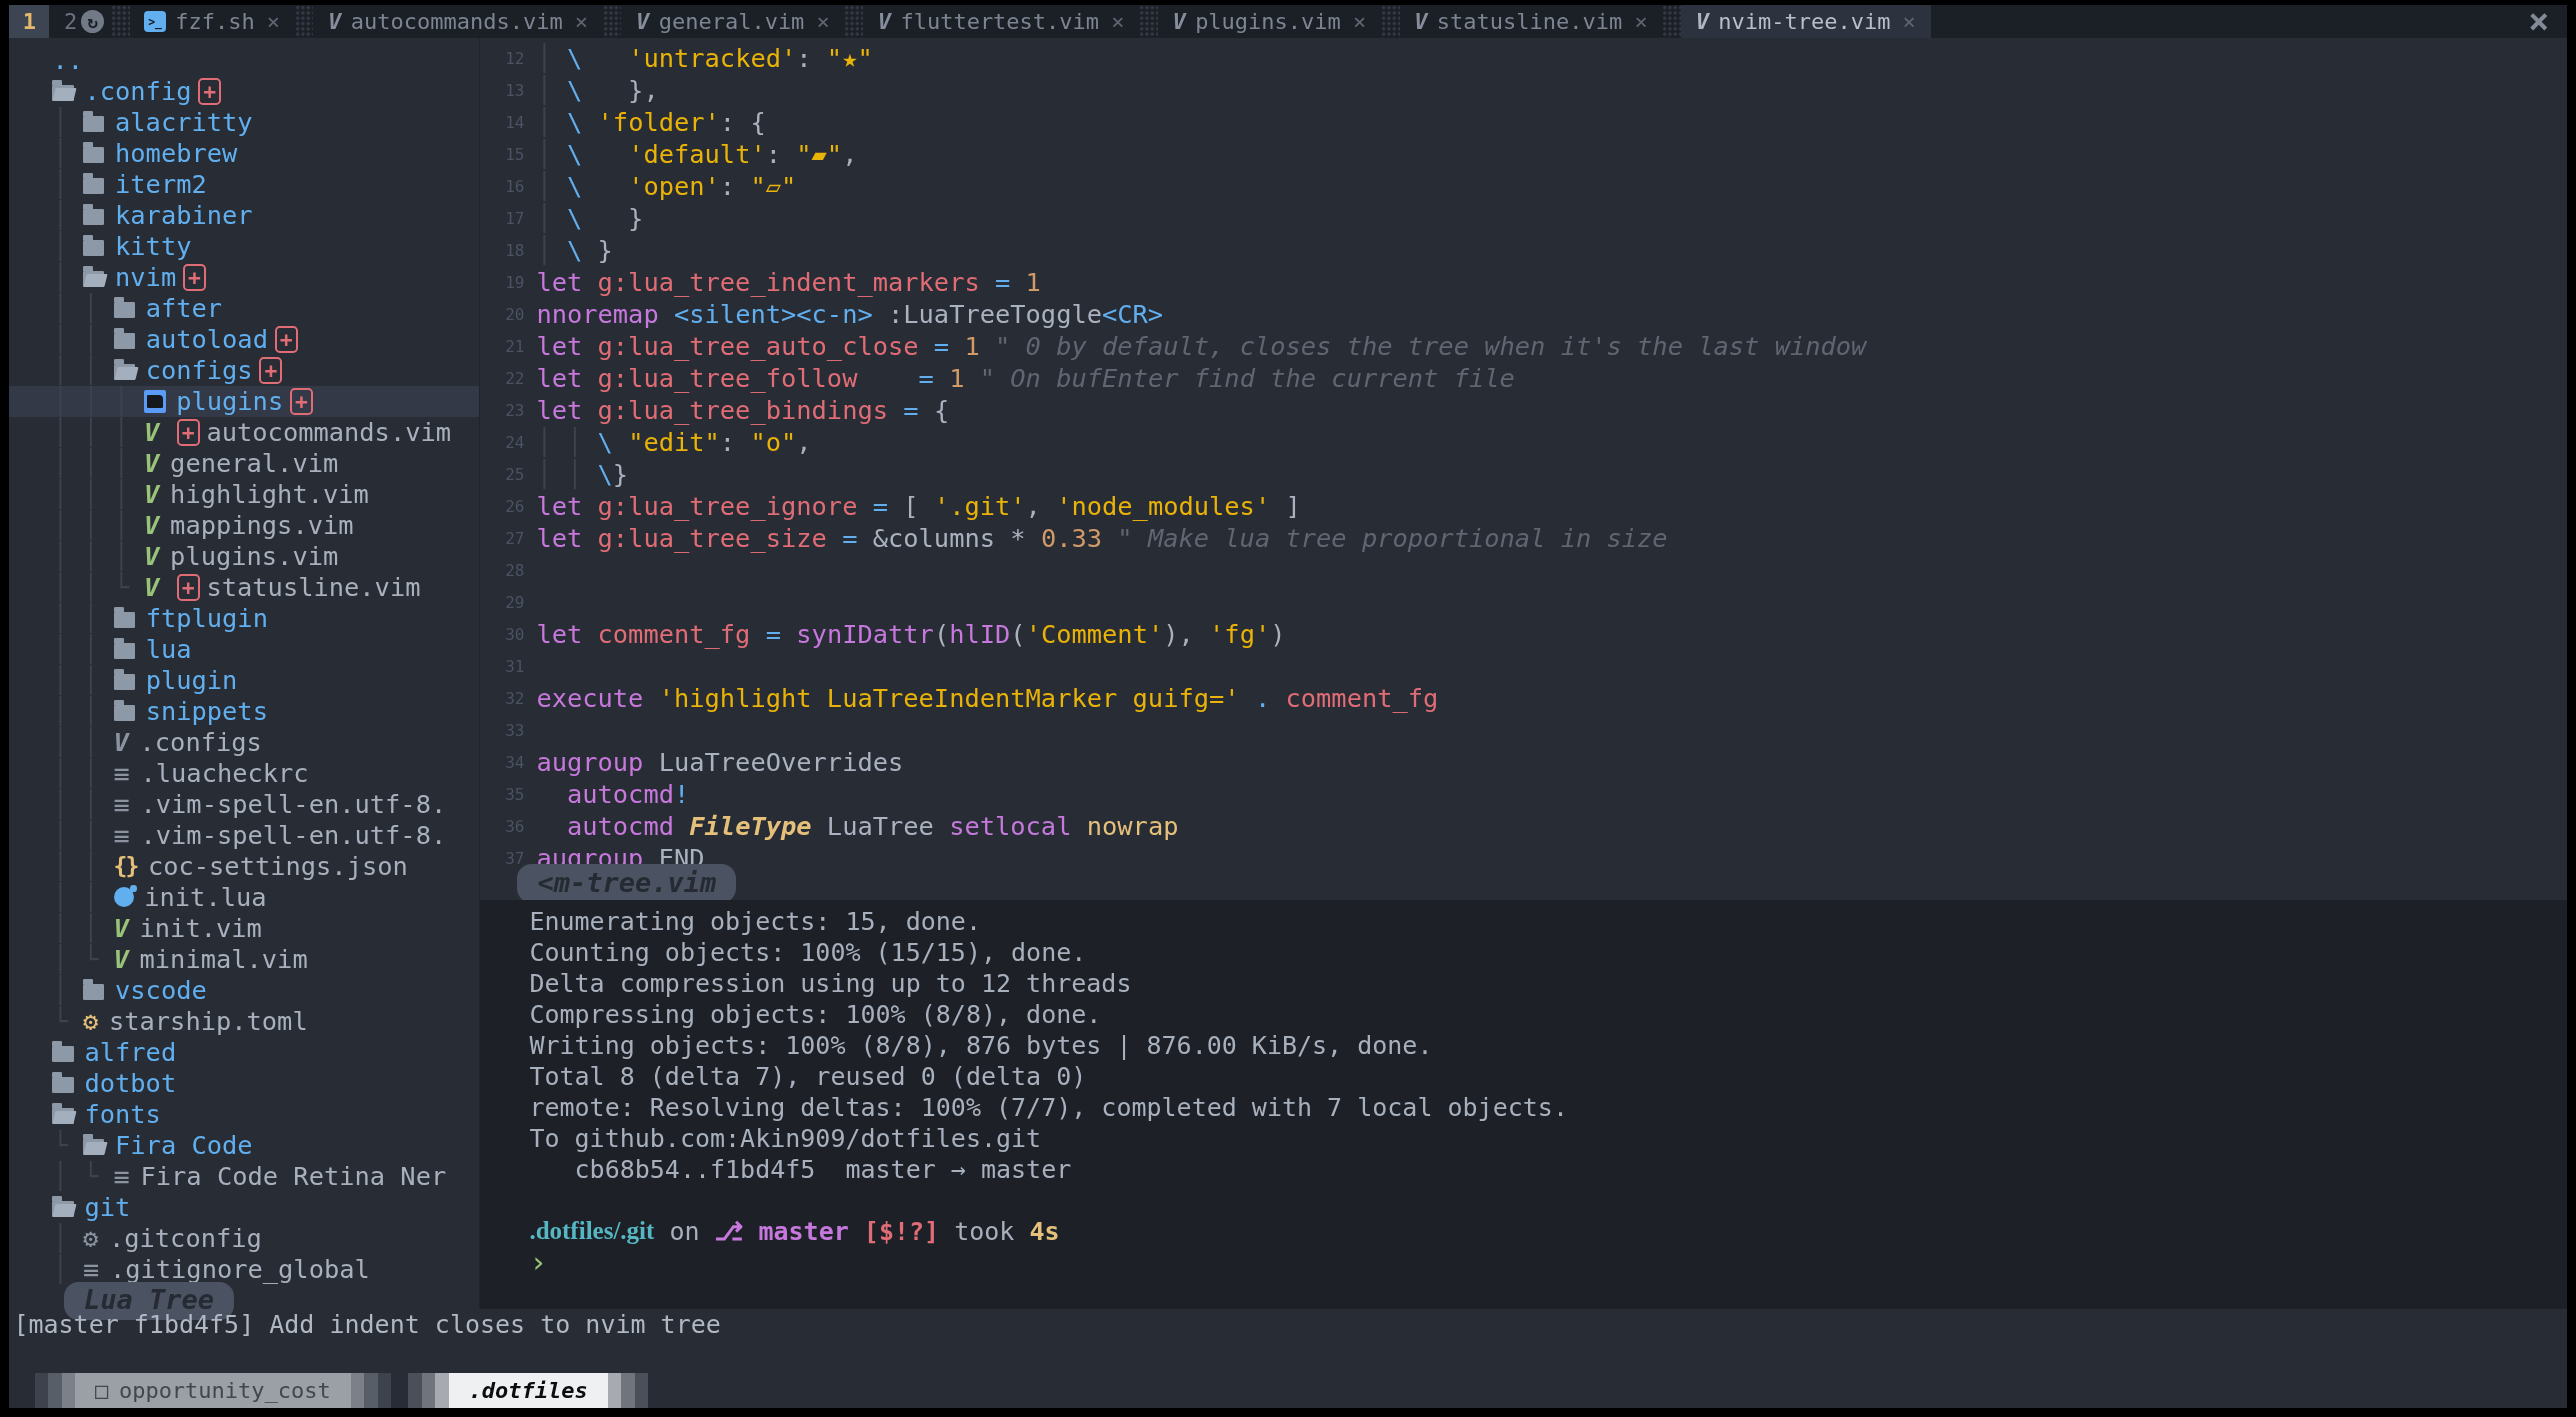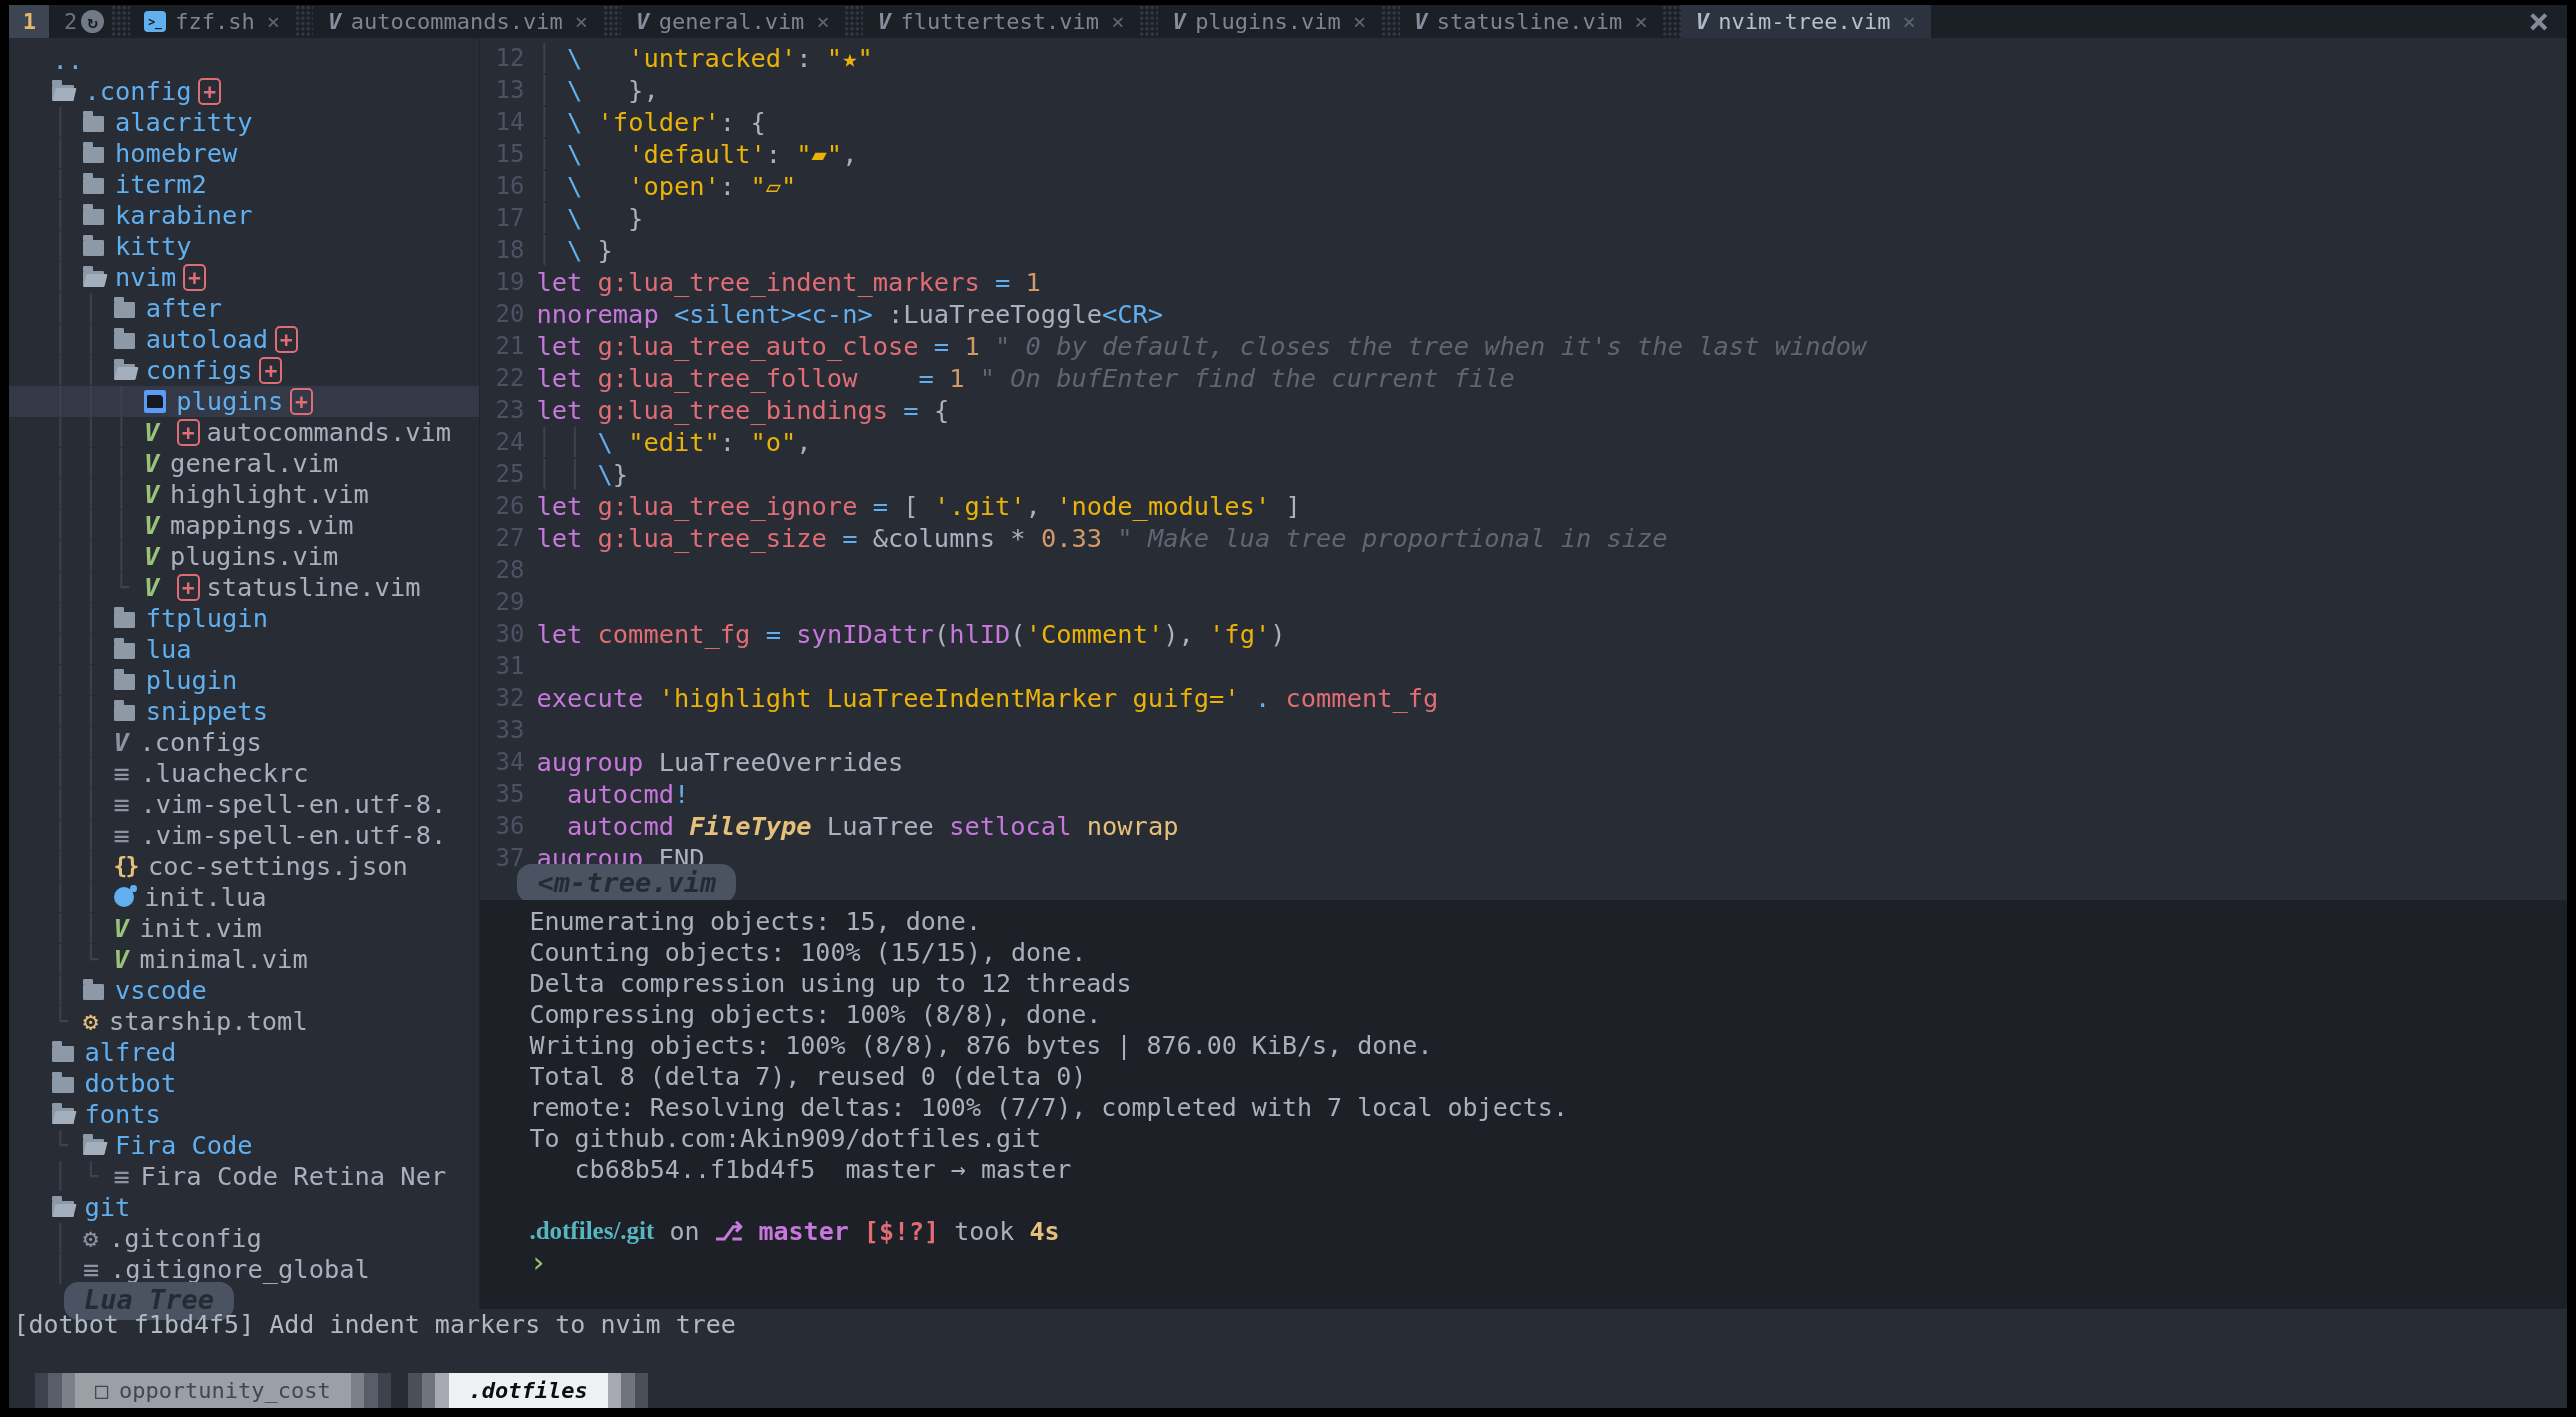--- a/index.html
+++ b/index.html
@@ -51,21 +51,21 @@
   .ic-gear { color:#8b93a1; font-size:25.4px; }
   .ic-gear::before { content:"⚙"; }
   .ic-plugins { width:21.4px; height:23px; background:#5a9bf6; border-radius:2px; position:relative; }
   .ic-plugins::after { content:""; position:absolute; left:3.3px; top:4.7px; width:16px; height:13.4px; background:#15181d; border-radius:1.3px 4px 1.3px 1.3px; }
   .ic-none { width:0; margin-right:0; }
   .badge { display:inline-flex; align-items:center; justify-content:center; min-width:23px; height:27px; border:2.7px solid #e06c75; border-radius:4.7px; color:#e06c75; font-weight:bold; font-size:21.4px; margin:0 6.7px; flex:none; }
 
   .rightcol { flex:1; display:flex; flex-direction:column; min-width:0; }
   .editor { height:829px; flex:none; padding-top:4px; overflow:hidden; }
   .code-line { display:flex; height:32px; align-items:center; font-size:25.4px; white-space:pre; }
-  .ln { width:44px; flex:none; text-align:right; color:#4a5263; margin-right:12px; font-size:24px; }
+  .ln { width:44px; flex:none; text-align:right; color:#4a5263; margin-right:12px; font-size:16px; }
   .kw { color:#c678dd; } .var { color:#e06c75; } .op { color:#61afef; } .num { color:#d19a66; }
   .str { color:#eab308; } .fg { color:#abb2bf; } .blue { color:#61afef; }
   .com { color:#5f6672; font-style:italic; } .gd { color:#3c434e; } .cont { color:#61afef; }
   .type { color:#e5c07b; font-style:italic; font-weight:bold; } .yel { color:#e5c07b; }
 
   .pillrow { height:33px; flex:none; display:flex; align-items:center; }
   .pill { background:#4b5363; color:#262b33; font-weight:bold; font-style:italic; font-size:27px; border-radius:14.7px; padding:2.7px 20px 5.3px 20px; white-space:nowrap; }
   .editor-pillrow .pill { margin-left:37px; }
 
   .terminal { flex:1; background:#1d2127; padding:5.3px 0 0 49px; overflow:hidden; }
@@ -241,21 +241,21 @@
             <div class="term-line"><span class="tfg">remote: Resolving deltas: 100% (7/7), completed with 7 local objects.</span></div>
             <div class="term-line"><span class="tfg">To github.com:Akin909/dotfiles.git</span></div>
             <div class="term-line"><span class="tfg">   cb68b54..f1bd4f5  master → master</span></div>
             <div class="term-line"></div>
             <div class="term-line"><span class="cyanb">.dotfiles/.git</span><span class="tfg"> on </span><span class="magb">⎇ master</span><span class="tfg"> </span><span class="redb">[$!?]</span><span class="tfg"> took </span><span class="yelb">4s</span></div>
             <div class="term-line"><span class="grn">›</span></div>
           </div>
       </div>
     </div>
 
-    <div class="msgline">[dotbot f1bd4f5] Add indent markers to nvim tree</div>
+    <div class="msgline">[master f1bd4f5] Add indent closes to nvim tree</div>
     <div class="gaprow"></div>
 
     <div class="tmuxbar">
         <div class="twin inactive">
           <span class="seg s1"></span>
           <span class="seg s2"></span>
           <span class="seg s3"></span>
           <span class="twin-body"><span class="twin-icon">□</span><span>opportunity_cost</span></span>
           <span class="seg s3"></span>
           <span class="seg s2"></span>

